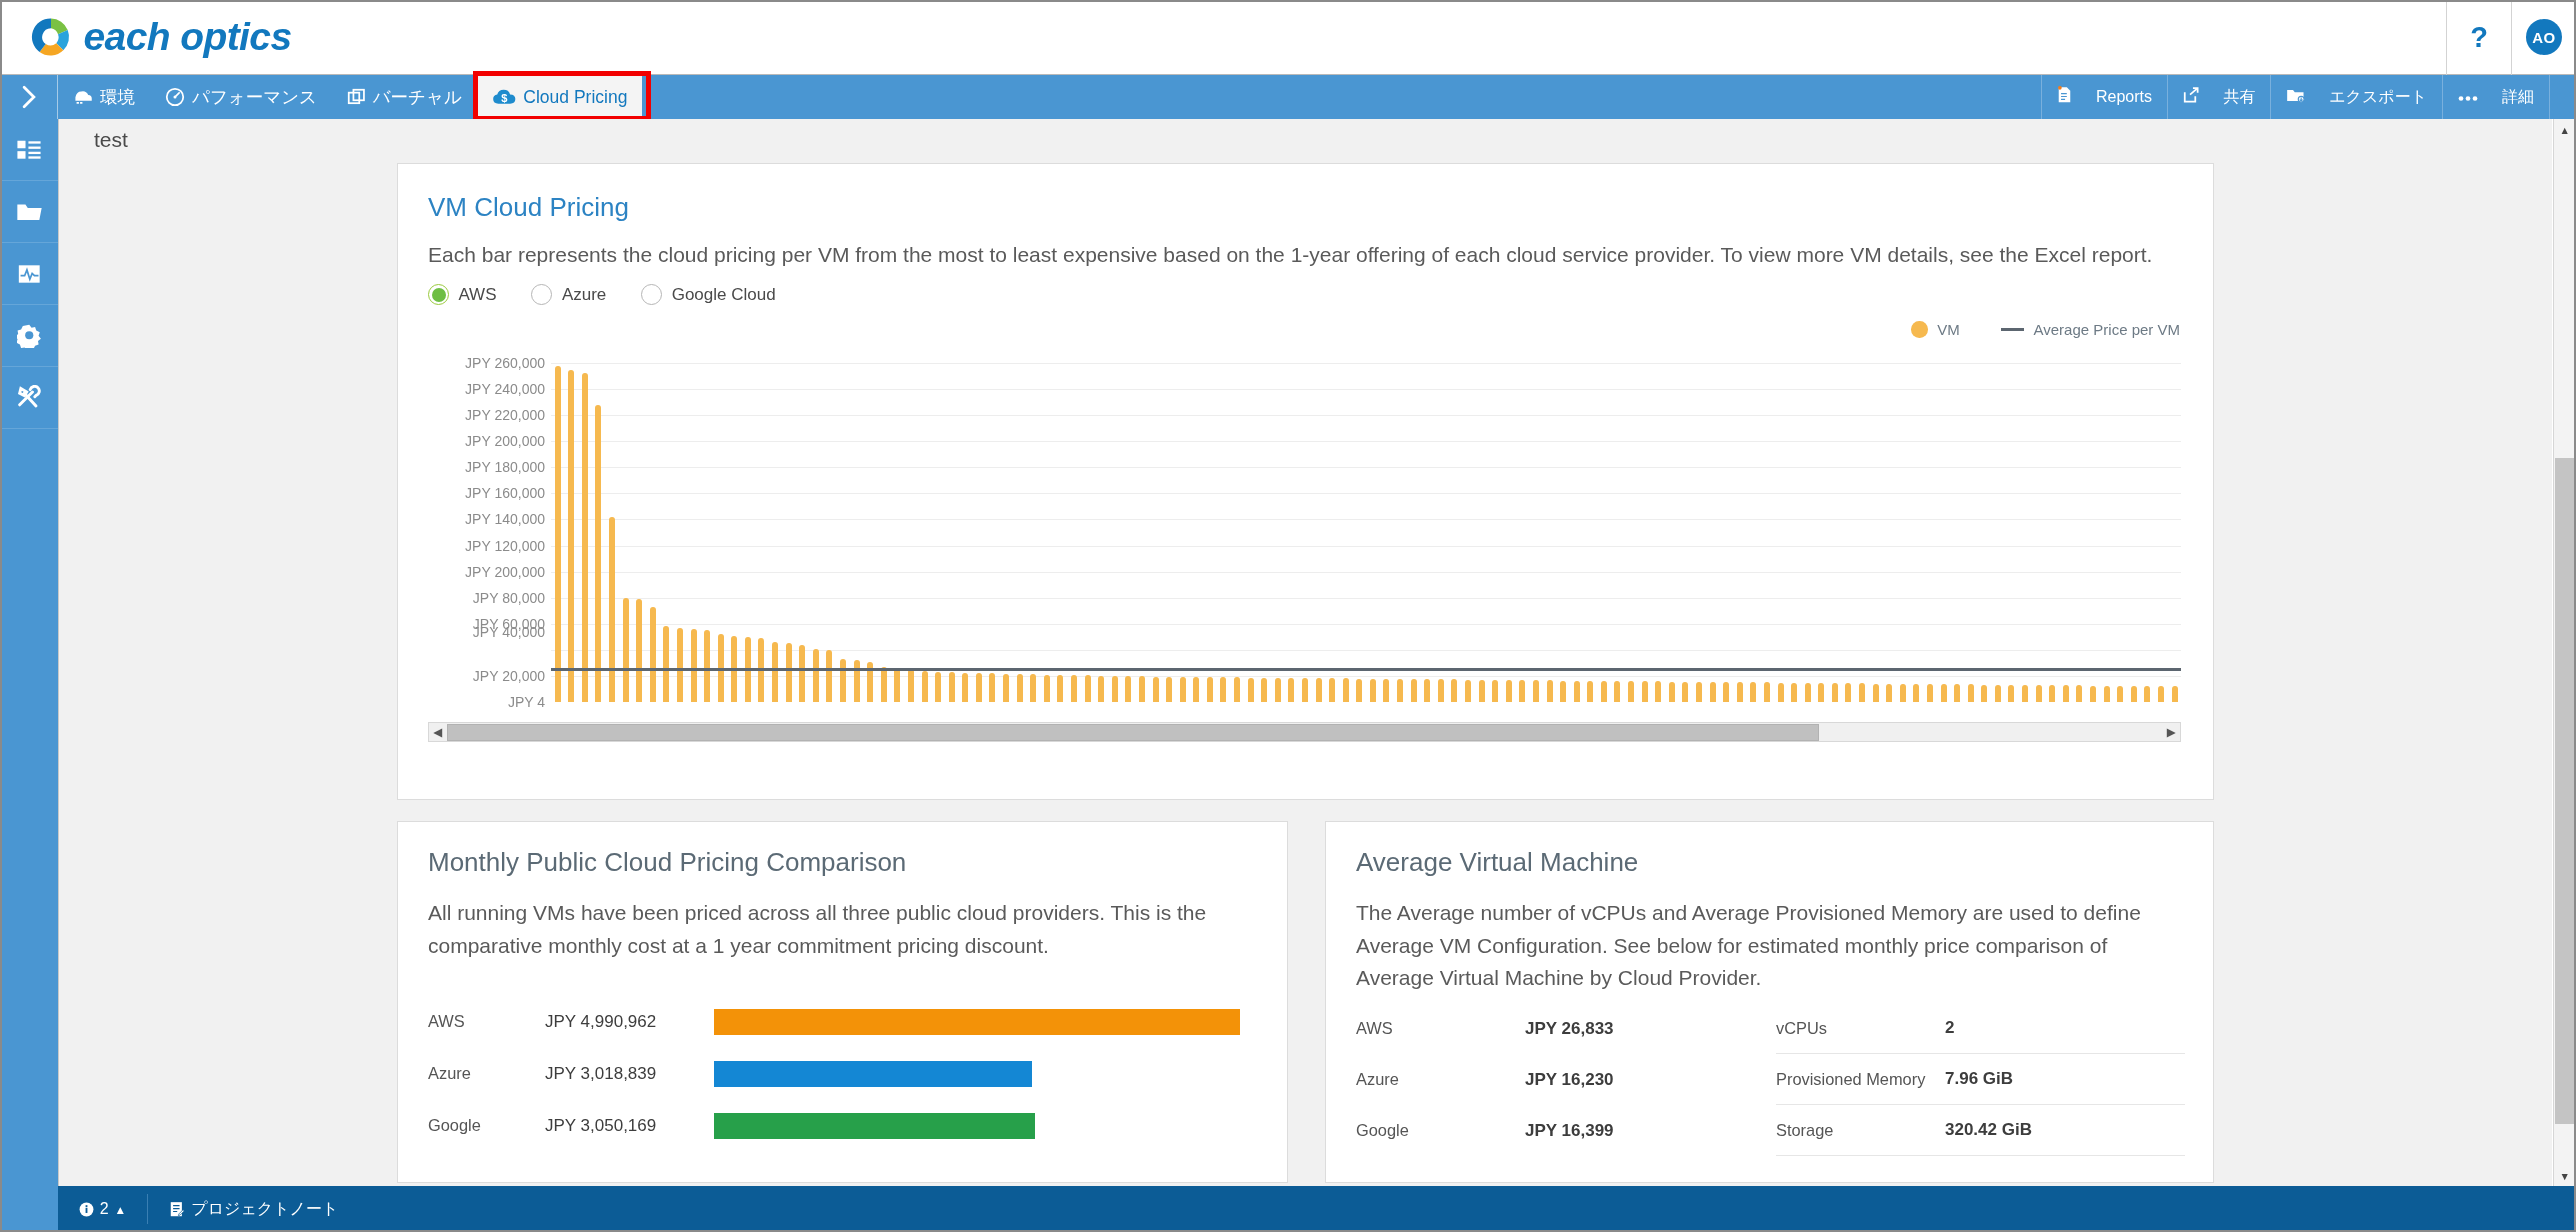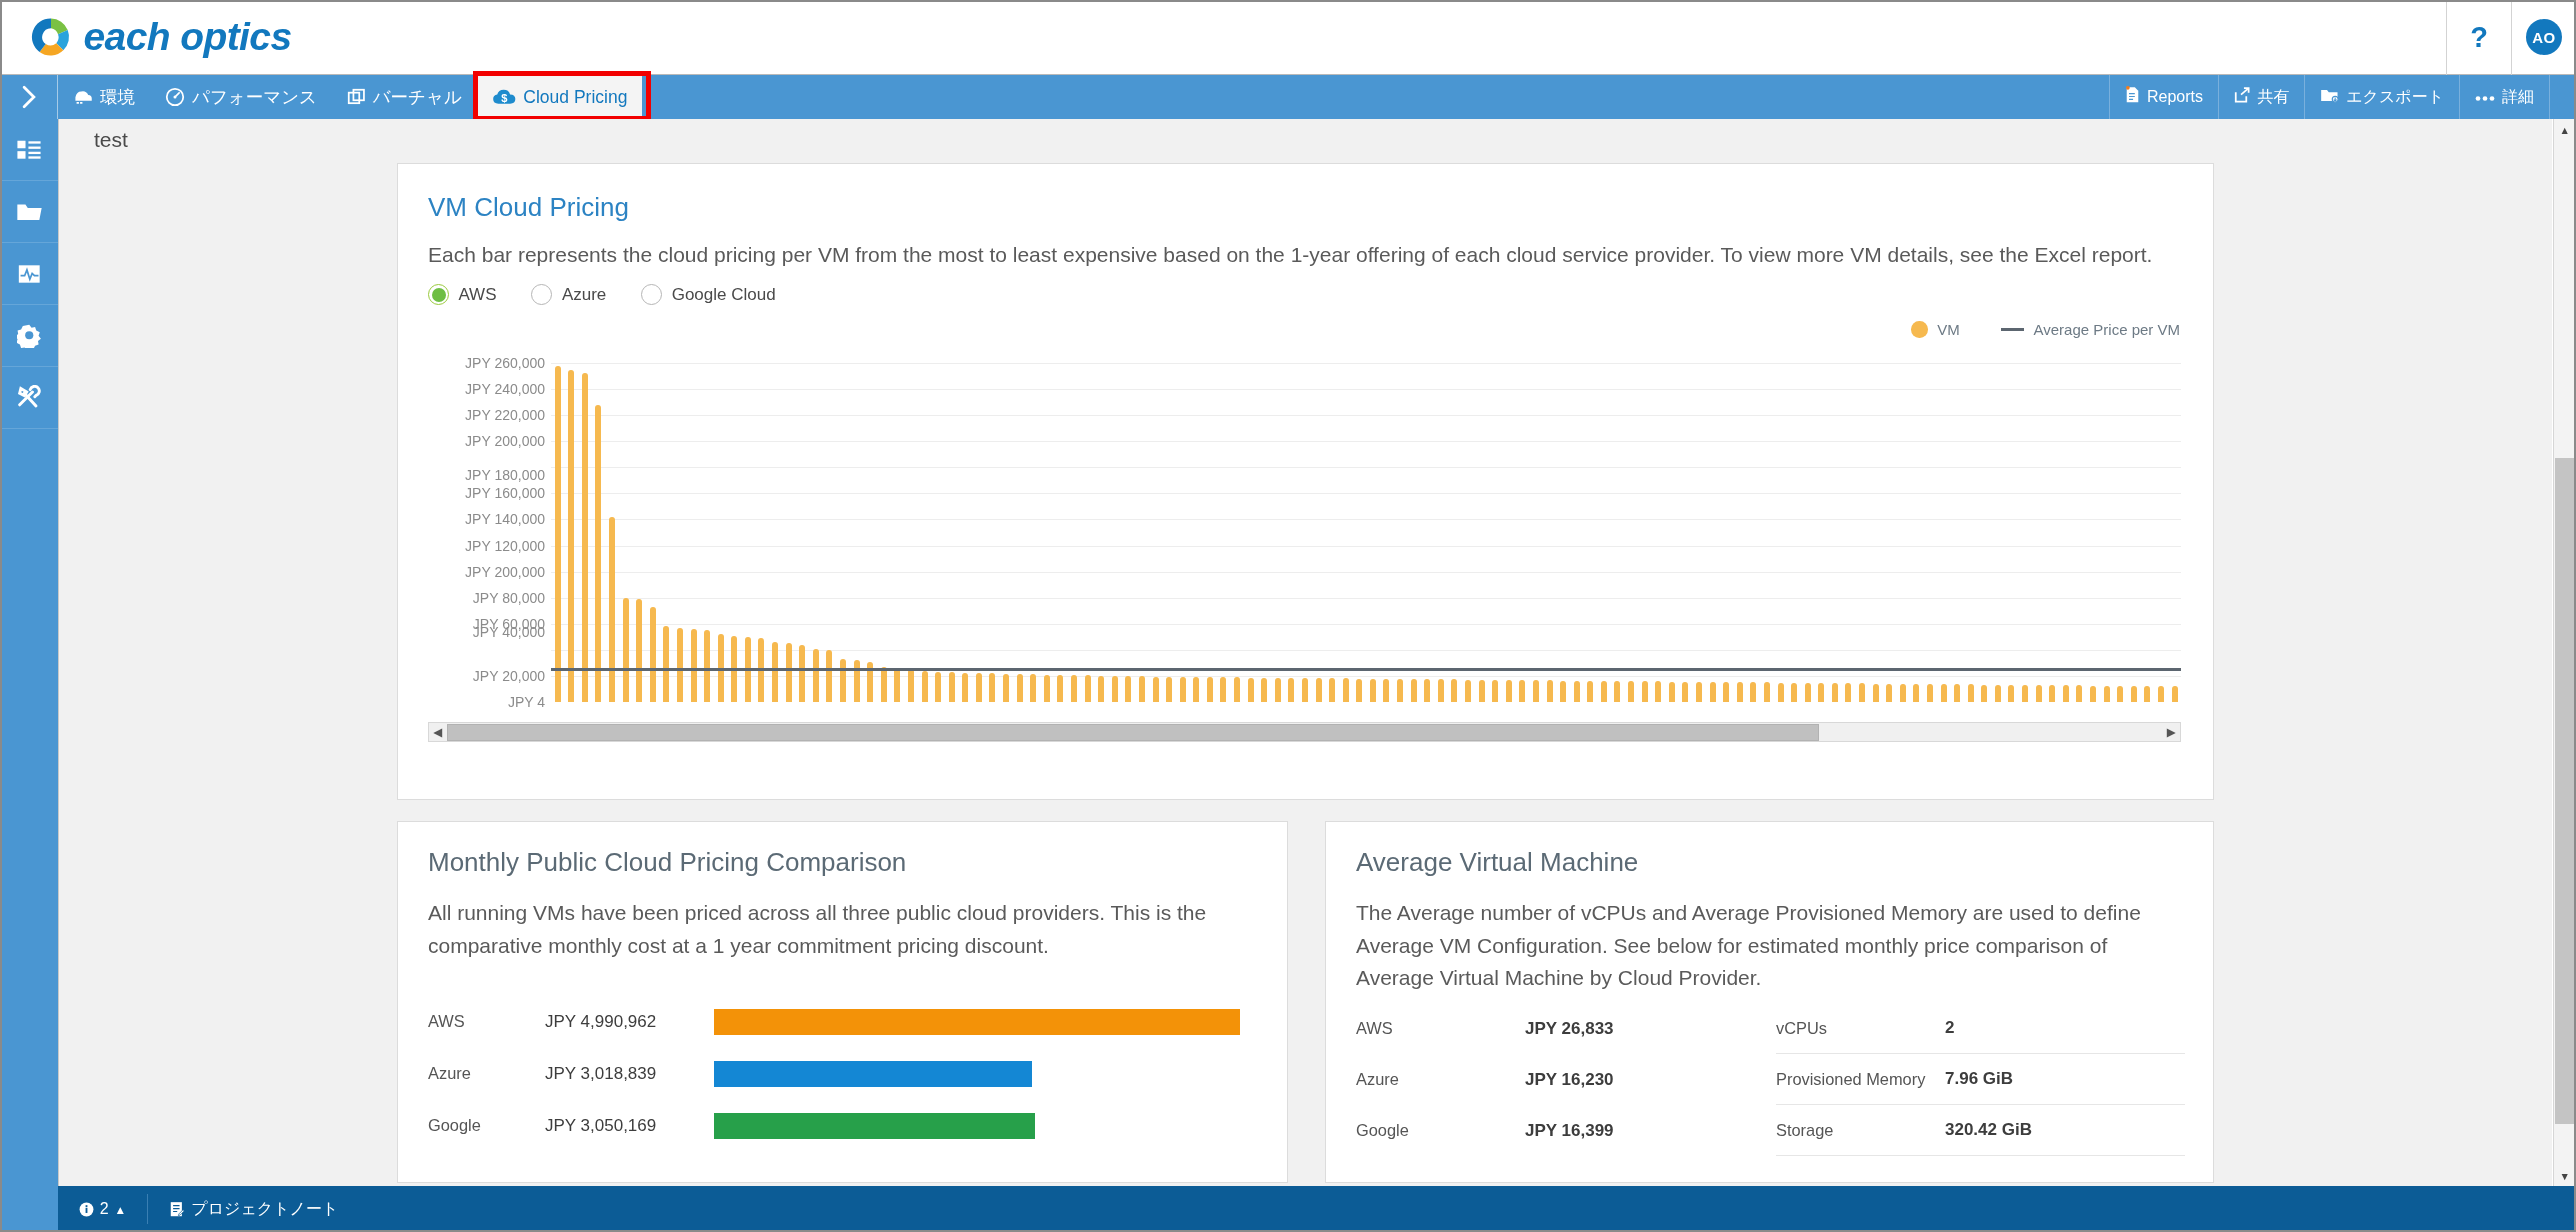--- a/index.html
+++ b/index.html
@@ -47,21 +47,21 @@
   .nav-tab {
     display: flex; align-items: center; gap: 7px;
     padding: 0 15px; color: #ffffff; font-size: 17.5px; white-space: nowrap;
   }
   .nav-tab.active {
     background: #f4f4f4; color: #1278be;
   }
   .nav-tab-icon { display: flex; align-items: center; }
   .nav-right { margin-left: auto; display: flex; align-items: stretch; }
   .nav-action {
-    display: flex; align-items: center; gap: 7px;
+    display: flex; align-items: center; gap: 24px;
     padding: 0 15px; color: #ffffff; font-size: 16px; white-space: nowrap;
     border-left: 0.6px solid #79b0dd;
   }
   .nav-action:first-child { border-left: 0.6px solid #79b0dd; }
   .nav-spacer { width: 27px; border-left: 0.6px solid #79b0dd; }
   .red-box {
     position: absolute; left: 473px; top: 71px; width: 178px; height: 50px;
     border: 5.3px solid #f20000; pointer-events: none;
   }
 
@@ -388,21 +388,21 @@
         <span class="legend-label">Average Price per VM</span>
       </div>
     </div>
 
     <div class="chart-area" style="left:30px; top:199px; width:1753px; height:339px;">
       <div class="ylabels" id="ylabels" style="height:339px;">
           <div class="ytick" style="top: 0px;">JPY 260,000</div>
           <div class="ytick" style="top: 26px;">JPY 240,000</div>
           <div class="ytick" style="top: 52px;">JPY 220,000</div>
           <div class="ytick" style="top: 78px;">JPY 200,000</div>
-          <div class="ytick" style="top: 112px;">JPY 180,000</div>
+          <div class="ytick" style="top: 104px;">JPY 180,000</div>
           <div class="ytick" style="top: 130px;">JPY 160,000</div>
           <div class="ytick" style="top: 156px;">JPY 140,000</div>
           <div class="ytick" style="top: 183px;">JPY 120,000</div>
           <div class="ytick" style="top: 209px;">JPY 200,000</div>
           <div class="ytick" style="top: 235px;">JPY 80,000</div>
           <div class="ytick" style="top: 261px;">JPY 60,000</div>
           <div class="ytick" style="top: 269px;">JPY 40,000</div>
           <div class="ytick" style="top: 313px;">JPY 20,000</div>
           <div class="ytick" style="top: 339px;">JPY 4</div>
         </div>

